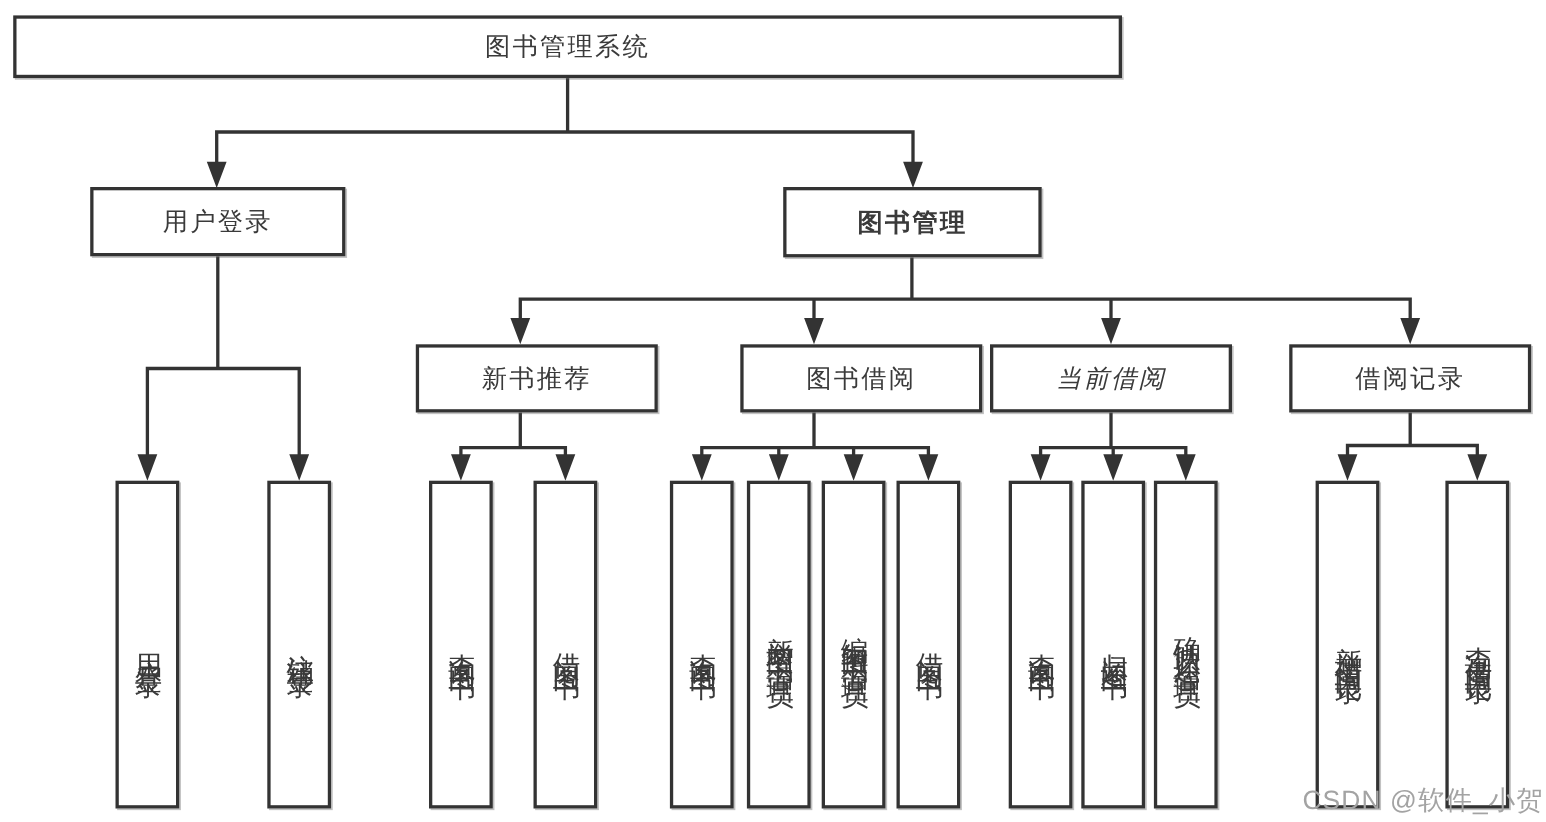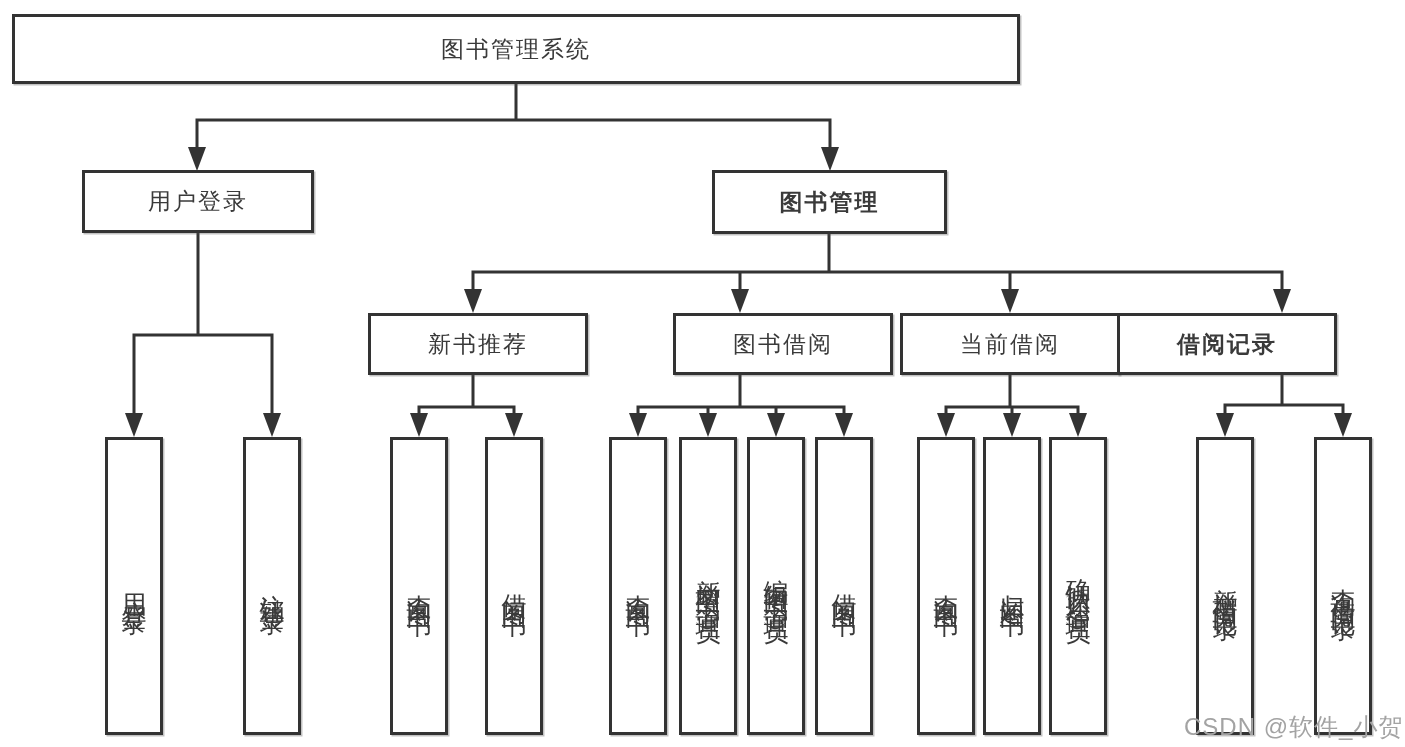--- a/index.html
+++ b/index.html
@@ -33,28 +33,28 @@
     display: flex;
     align-items: center;
     justify-content: center;
     z-index: 2;
   }
   .hbox {
     font-size: 23px;
     letter-spacing: 2px;
     font-weight: 500;
   }
-  .root-box  { left: 12px;  top: 14px;  width: 1008px; height: 70px; }
+  .root-box  { left: 12px;  top: 14px;  width: 1008px; height: 57px; }
   .lvl2-a    { left: 82px;  top: 170px; width: 232px;  height: 63px; }
   .lvl2-b    { left: 712px; top: 170px; width: 235px;  height: 64px; font-weight: bold; }
   .lvl3      { top: 313px; height: 62px; width: 220px; }
-  .lvl3-a    { left: 368px; text-align: right; }
+  .lvl3-a    { left: 378px; text-align: right; }
   .lvl3-b    { left: 630px; margin-left: 43px; }
-  .lvl3-c    { left: 900px; }
-  .lvl3-d    { left: 1117px; font-weight: bold; }
+  .lvl3-c    { left: 900px; font-style: italic; }
+  .lvl3-d    { left: 1172px; }
   .vbox {
     top: 437px;
     width: 58px;
     height: 298px;
   }
   .vtext {
     writing-mode: vertical-rl;
     text-orientation: mixed;
     font-size: 25px;
     line-height: 1;

